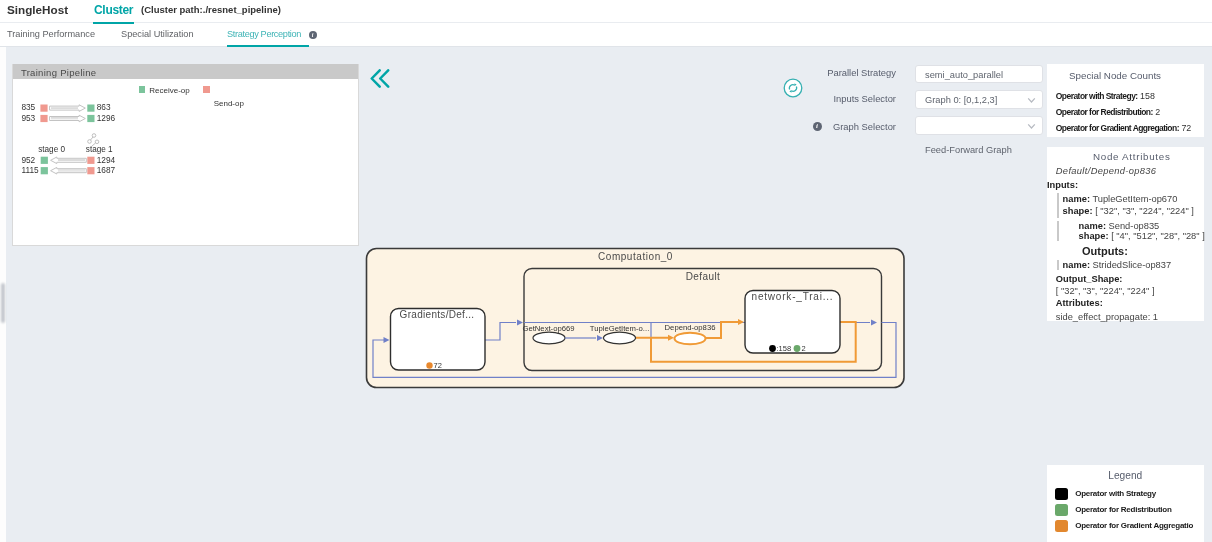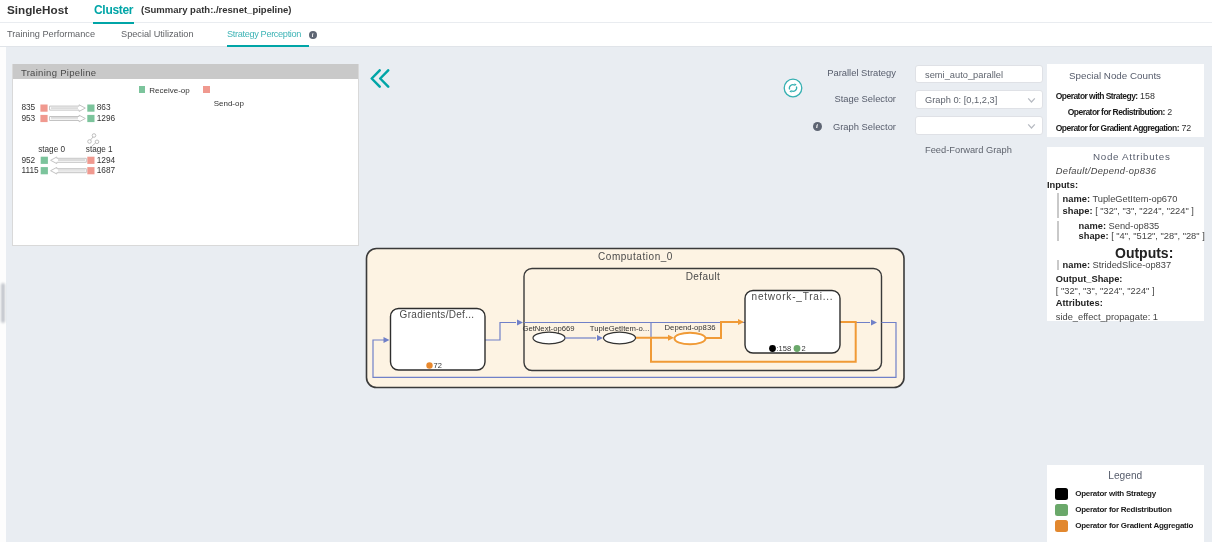--- a/index.html
+++ b/index.html
@@ -15,21 +15,21 @@
 <div class="abs" style="left:0;top:22px;width:1212px;height:1px;background:#e9ecf0;"></div>
 
 <div class="abs" style="left:0;top:46px;width:1212px;height:1px;background:#e0e4e9;"></div>
 
 <div class="abs" style="left:7px;top:3px;font-size:11.7px;font-weight:bold;color:#333;">SingleHost</div>
 
 <div class="abs" style="left:94px;top:3px;font-size:12px;letter-spacing:-0.3px;font-weight:bold;color:#00a5a7;">Cluster</div>
 
 <div class="abs" style="left:93px;top:21.5px;width:41px;height:2.2px;background:#00a5a7;"></div>
 
-<div class="abs" style="left:141px;top:4px;font-size:9.5px;font-weight:bold;color:#333;">(Summary path:./resnet_pipeline)</div>
+<div class="abs" style="left:141px;top:4px;font-size:9.5px;font-weight:bold;color:#333;">(Cluster path:./resnet_pipeline)</div>
 
 <div class="abs" style="left:7px;top:29px;font-size:9.2px;color:#606266;">Training Performance</div>
 
 <div class="abs" style="left:121px;top:29px;font-size:9.2px;color:#606266;">Special Utilization</div>
 
 <div class="abs" style="left:227px;top:29px;font-size:9.2px;letter-spacing:-0.35px;color:#3fb4b6;">Strategy Perception</div>
 
 <div class="abs" style="left:308.5px;top:31px;width:8px;height:8px;border-radius:50%;background:#5e6573;color:#fff;font-size:6px;font-style:italic;font-weight:bold;text-align:center;line-height:8px;font-family:'Liberation Serif',serif;">i</div>
 
 <div class="abs" style="left:227px;top:45px;width:81.5px;height:2px;background:#00a5a7;"></div>
@@ -134,21 +134,21 @@
   <path d="M11.2 5.6 l2.4 0.6 l-1.7 1.8 z" fill="#35b0b2"></path>
   <path d="M8.8 14.4 l-2.4 -0.6 l1.7 -1.8 z" fill="#35b0b2"></path>
 </svg>
 
 <div class="abs" style="left:770px;top:67px;width:126px;text-align:right;font-size:9.4px;color:#575d6c;">Parallel Strategy</div>
 
 <div class="abs" style="left:915px;top:64.9px;width:127.6px;height:18.4px;background:#fff;border:1px solid #dfe1e6;border-radius:3px;box-sizing:border-box;"></div>
 
 <div class="abs" style="left:925px;top:69.5px;font-size:9.3px;color:#5f646e;">semi_auto_parallel</div>
 
-<div class="abs" style="left:770px;top:93.3px;width:126px;text-align:right;font-size:9.4px;color:#575d6c;">Stage Selector</div>
+<div class="abs" style="left:770px;top:93.3px;width:126px;text-align:right;font-size:9.4px;color:#575d6c;">Inputs Selector</div>
 
 <div class="abs" style="left:915px;top:90.3px;width:127.6px;height:18.4px;background:#fff;border:1px solid #dfe1e6;border-radius:3px;box-sizing:border-box;"></div>
 
 <div class="abs" style="left:925px;top:95px;font-size:9.3px;color:#5f646e;">Graph 0: [0,1,2,3]</div>
 
 <svg class="abs" style="left:1026.5px;top:97px;" width="9" height="7" viewBox="0 0 9 7">
     <path d="M1.2 1.4 L4.5 5 L7.8 1.4" stroke="#b6bac1" stroke-width="1.2" fill="none"></path>
   </svg>
 
 <div class="abs" style="left:812.5px;top:121.5px;width:9px;height:9px;border-radius:50%;background:#5e6573;color:#fff;font-size:7px;font-style:italic;font-weight:bold;text-align:center;line-height:9px;font-family:'Liberation Serif',serif;">i</div>
@@ -162,37 +162,37 @@
 <svg class="abs" style="left:1026.5px;top:122.8px;" width="9" height="7" viewBox="0 0 9 7">
     <path d="M1.2 1.4 L4.5 5 L7.8 1.4" stroke="#b6bac1" stroke-width="1.2" fill="none"></path>
   </svg>
 
 <div class="abs" style="left:1047px;top:64.4px;width:156.5px;height:72.4px;background:#fff;"></div>
 
 <div class="abs" style="left:1047px;top:70px;width:136px;text-align:center;font-size:9.8px;color:#575d6c;">Special Node Counts</div>
 
 <div class="abs" style="left:1055.8px;top:90.5px;font-size:8.5px;letter-spacing:-0.55px;font-weight:bold;color:#1a1a1a;">Operator with Strategy:<span style="font-weight:normal;font-size:8.9px;letter-spacing:0px;color:#333;"> 158</span></div>
 
-<div class="abs" style="left:1055.8px;top:106.8px;font-size:8.5px;letter-spacing:-0.55px;font-weight:bold;color:#1a1a1a;margin-left:12px;">Operator for Redistribution:<span style="font-weight:normal;font-size:8.9px;letter-spacing:0px;color:#333;"> 2</span></div>
+<div class="abs" style="left:1055.8px;top:106.8px;font-size:8.5px;letter-spacing:-0.55px;font-weight:bold;color:#1a1a1a;">Operator for Redistribution:<span style="font-weight:normal;font-size:8.9px;letter-spacing:0px;color:#333;"> 2</span></div>
 
 <div class="abs" style="left:1055.8px;top:123.1px;font-size:8.5px;letter-spacing:-0.55px;font-weight:bold;color:#1a1a1a;">Operator for Gradient Aggregation:<span style="font-weight:normal;font-size:8.9px;letter-spacing:0px;color:#333;"> 72</span></div>
 
 <div class="abs" style="left:1047px;top:147px;width:156.5px;height:174px;background:#fff;"></div>
 
 <div class="abs" style="left:1053.5px;top:150.5px;width:156.5px;text-align:center;font-size:9.8px;letter-spacing:0.7px;color:#575d6c;">Node Attributes</div>
 
 <div class="abs" style="left:1055.8px;top:166.3px;font-size:9.3px;letter-spacing:0.35px;color:#444;font-style:italic;">Default/Depend-op836</div>
 
 <div class="abs" style="left:1047px;top:179.5px;font-size:9.3px;font-weight:bold;color:#222;">Inputs:</div>
 
 <div class="abs" style="left:1056.6px;top:192.8px;border-left:2.6px solid #c9c9c9;padding-left:4px;font-size:9.3px;color:#444;line-height:12.4px;"><b style="color:#222;">name:</b> TupleGetItem-op670<br><b style="color:#222;">shape:</b> [ "32", "3", "224", "224" ]</div>
 
 <div class="abs" style="left:1056.6px;top:221.2px;border-left:2.6px solid #c9c9c9;padding-left:20px;font-size:9.3px;color:#444;line-height:10px;"><b style="color:#222;">name:</b> Send-op835<br><b style="color:#222;">shape:</b> [ "4", "512", "28", "28" ]</div>
 
-<div class="abs" style="left:1115px;top:244.5px;font-size:14px;font-weight:bold;color:#222;">Outputs:</div>
+<div class="abs" style="left:1082px;top:244.5px;font-size:11px;font-weight:bold;color:#222;">Outputs:</div>
 
 <div class="abs" style="left:1056.6px;top:259.5px;border-left:2.6px solid #c9c9c9;padding-left:4px;font-size:9.3px;color:#444;"><b style="color:#222;">name:</b> StridedSlice-op837</div>
 
 <div class="abs" style="left:1055.8px;top:273.5px;font-size:9.3px;font-weight:bold;color:#222;">Output_Shape:</div>
 
 <div class="abs" style="left:1055.8px;top:286px;font-size:9.3px;color:#444;">[ "32", "3", "224", "224" ]</div>
 
 <div class="abs" style="left:1055.8px;top:298px;font-size:9.3px;font-weight:bold;color:#222;">Attributes:</div>
 
 <div class="abs" style="left:1055.8px;top:311.5px;font-size:9.3px;color:#444;">side_effect_propagate: 1</div>

